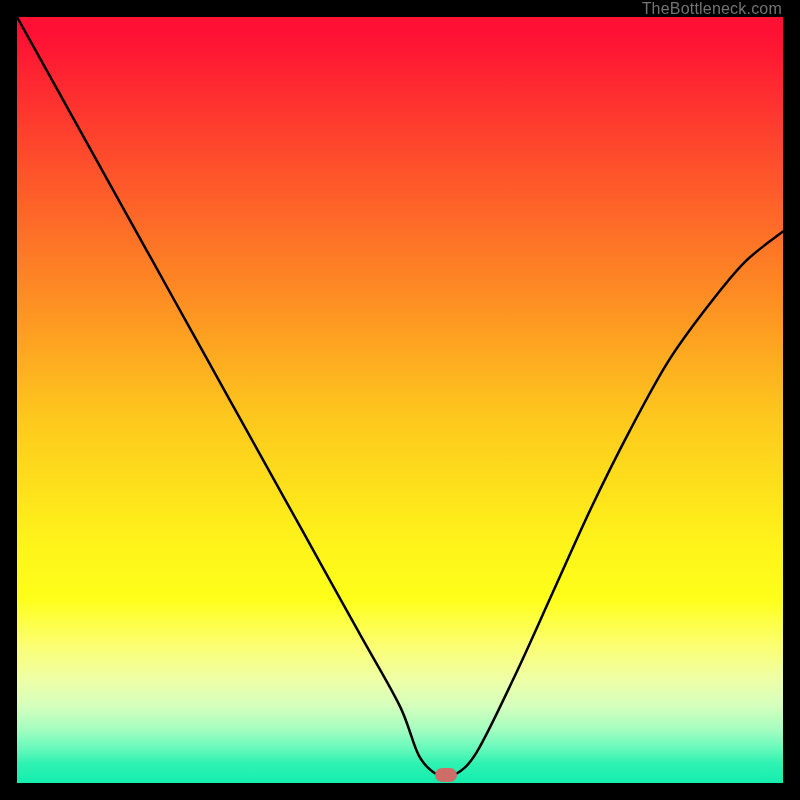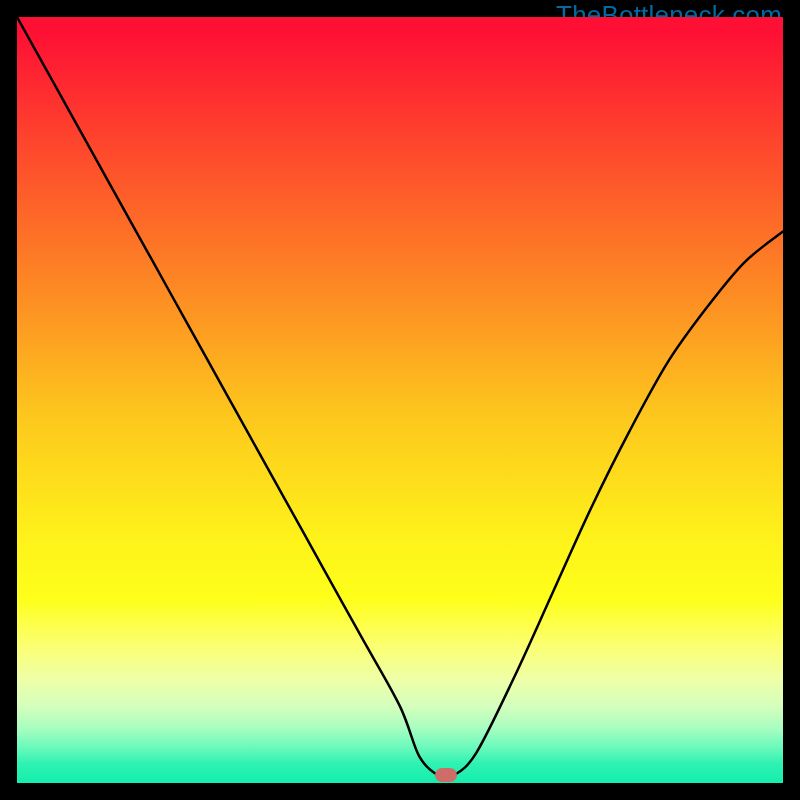--- a/index.html
+++ b/index.html
@@ -37,22 +37,22 @@
       #a5fdc0 93%,
       #66f9bb 95.5%,
       #2ef2b2 97.5%,
       #13eeae 100%
     );
   }
   .watermark {
     position: absolute;
     top: 0px;
     right: 18px;
-    color: #0369a1;
-    font-size: 26px;
+    color: #737373;
+    font-size: 16px;
     font-weight: 500;
     letter-spacing: 0.2px;
   }
   svg.curve {
     position: absolute;
     left: 0;
     top: 0;
     width: 766px;
     height: 766px;
   }

